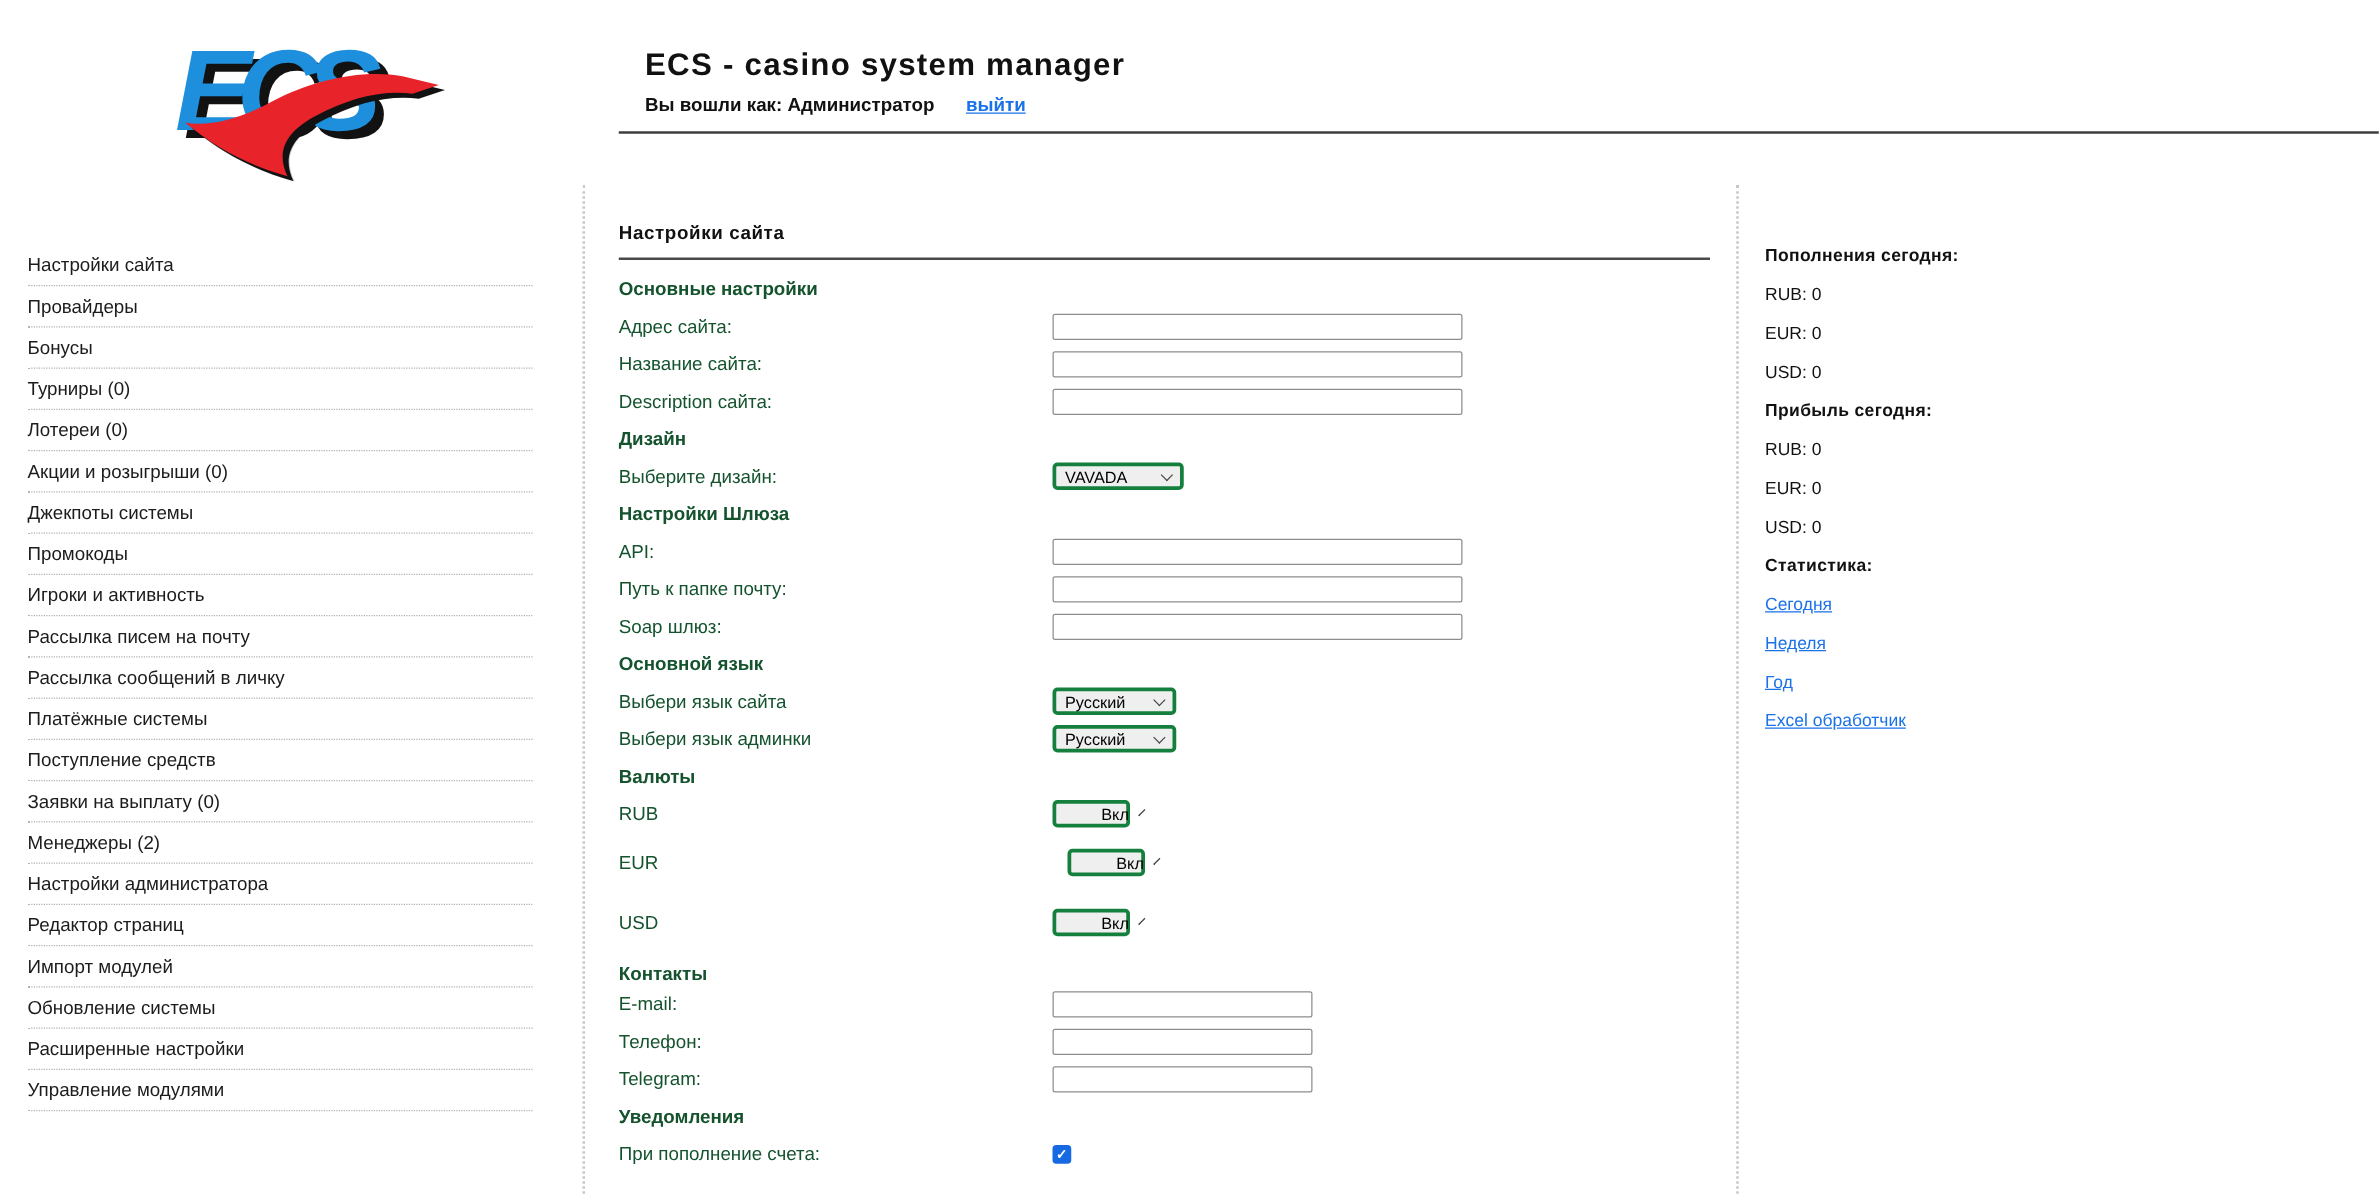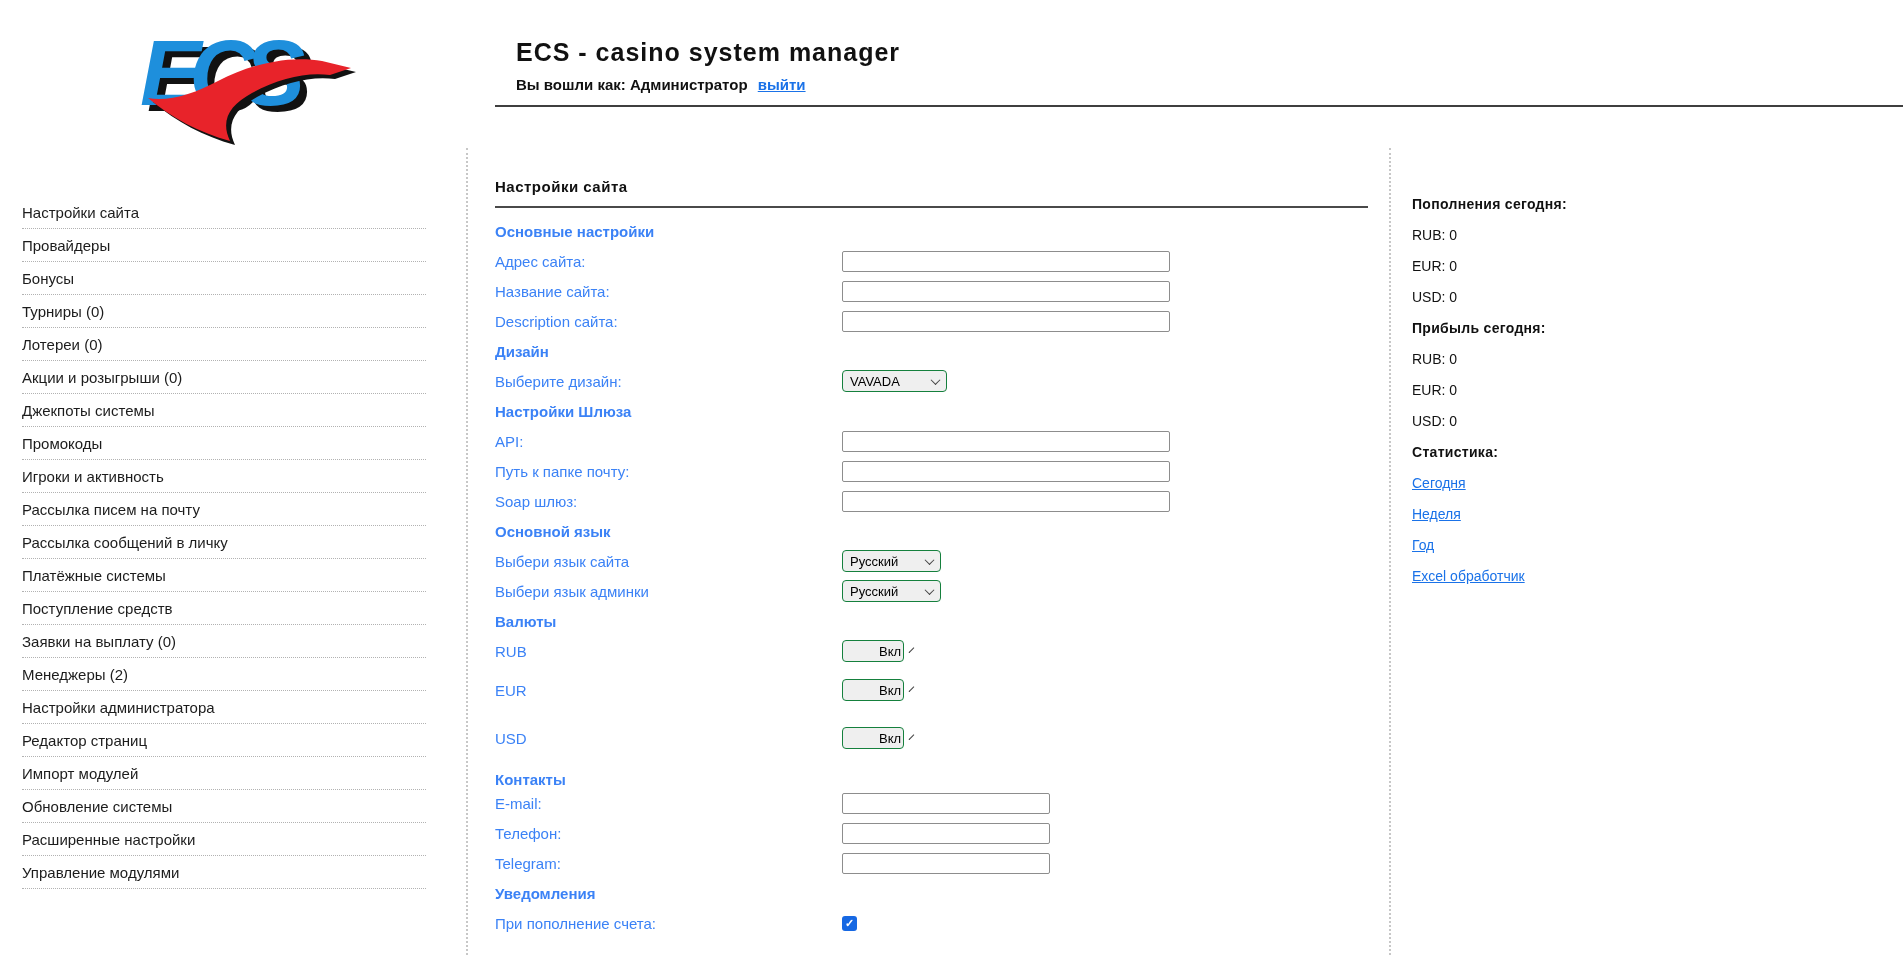--- a/index.html
+++ b/index.html
@@ -10,50 +10,50 @@
   
   #logo { left:140px; top:14px; width:215px; height:132px; }
   #logo-text { position:absolute; left:0; top:0; font-weight:bold; font-style:italic;
                font-size:92px; line-height:118px; letter-spacing:-12px; color:#1e8fdc;
                text-shadow:7px 6px 0 #121212; }
   #logo-swoosh { position:absolute; left:0; top:0; width:215px; height:132px;
                  filter:drop-shadow(5px 4px 0 #121212); }
   #header-text { left:516px; top:38px; }
   #page-title { font-size:25px; font-weight:bold; letter-spacing:1px; }
   #login-line { margin-top:9px; font-size:15px; font-weight:bold; }
-  #logout-link { color:#1a72e8; text-decoration:underline; cursor:pointer; margin-left:6px; }
+  #logout-link { color:#1a72e8; text-decoration:underline; cursor:pointer; margin-left:21px; }
   #header-rule { left:495px; top:105px; width:1408px; height:0; border-top:2px solid #3f3f3f; }
 
   
   #sidebar { left:22px; top:196px; width:404px; }
   .side-item { height:33px; display:flex; align-items:center; font-size:15px; color:#1c1c1c;
                border-bottom:1px dotted #b2b2b2; cursor:pointer; }
 
   
   .vsep { top:148px; bottom:0; height:807px; width:0; border-left:2px dotted #c7c7c7; }
   #vsep-left  { left:466px; }
   #vsep-right { left:1389px; }
 
   
   #main { left:495px; top:178px; width:873px; }
   #main-title { font-size:15px; font-weight:bold; letter-spacing:0.5px; }
   #main-rule { margin-top:11px; border-top:2px solid #4a4a4a; margin-bottom:8px; }
   .frow { height:30px; display:flex; align-items:center; }
-  .frow .flabel { width:347px; font-size:15px; color:#3b82f6; }
+  .frow .flabel { width:347px; font-size:15px; color:#14532d; }
   .frow.fheading .flabel { font-weight:bold; width:auto; }
-  [data-name="currency-eur-row"] { margin-top:9px; }
+  [data-name="currency-eur-row"] { margin-top:9px;gap:12px; }
   [data-name="currency-usd-row"] { margin-top:18px; }
   [data-name="contacts-heading-row"] { margin-top:5px;align-items:flex-end; }
 
   .tinput { width:328px; height:21px; border:1px solid #8d8d8d; border-radius:2px;
             background:#fff; font-size:13px; padding:0 4px; outline:none; }
   .tinput.narrow { width:208px; }
 
   .sel { height:22px; display:inline-flex; align-items:center; justify-content:space-between;
-         background:#efefef; border:1px solid #15803d; border-radius:4px; padding:0 7px;
+         background:#efefef; border:3px solid #15803d; border-radius:4px; padding:0 7px;
          font-size:13px; color:#000; cursor:pointer; }
   .sel .chev { width:7px; height:7px; border-right:1.6px solid #444; border-bottom:1.6px solid #444;
                transform:rotate(45deg) translate(-1px,-1px); margin-left:10px; }
   .sel.lg { width:105px; } .sel.md { width:99px; } .sel.sm { width:62px;padding-left:36px; }
 
   .cbx { width:15px; height:15px; background:#1668e3; border-radius:3px; display:inline-flex;
          align-items:center; justify-content:center; color:#fff; font-size:11px; font-weight:bold;
          cursor:pointer; }
 
   

